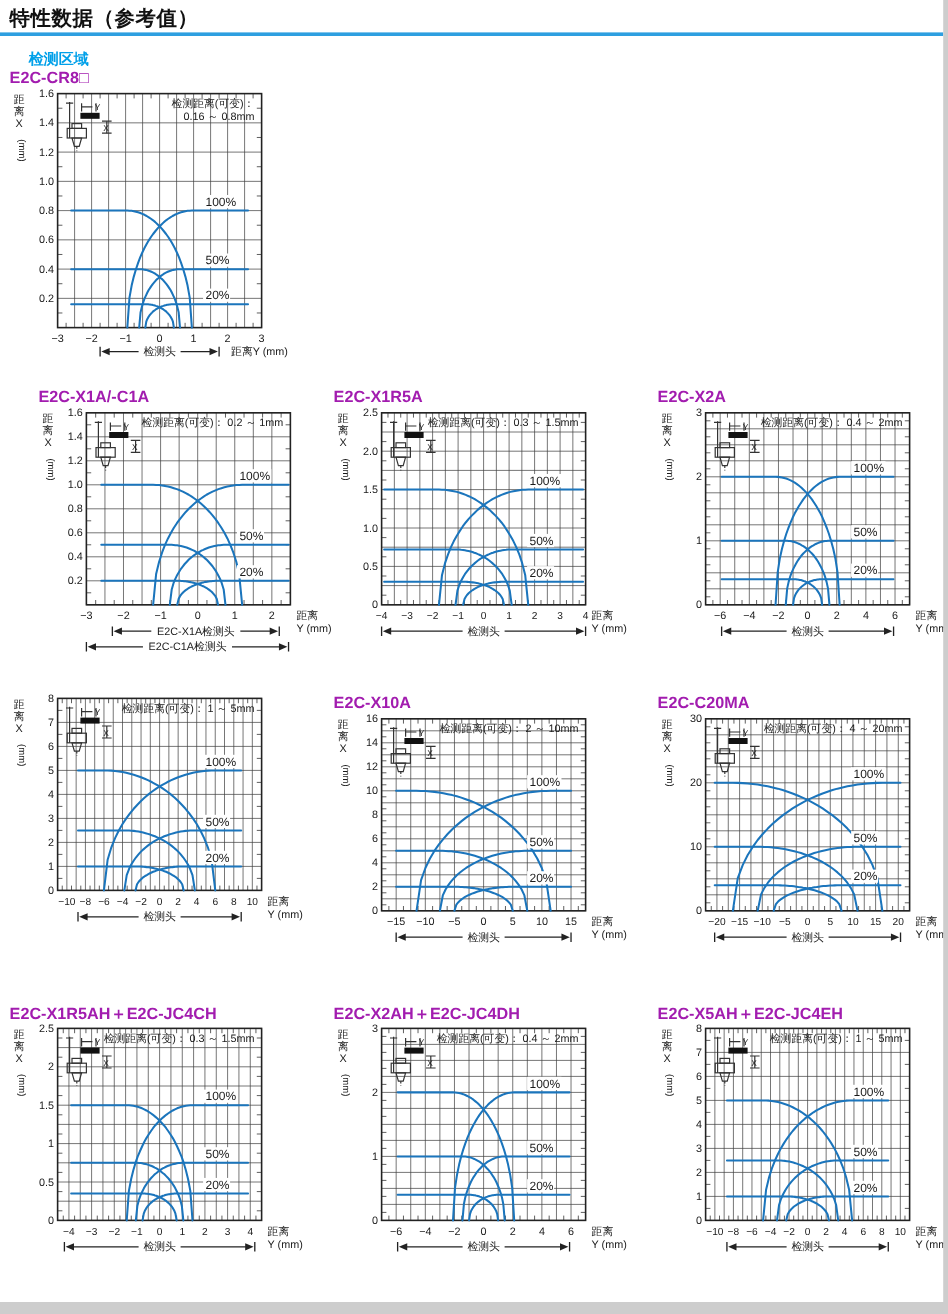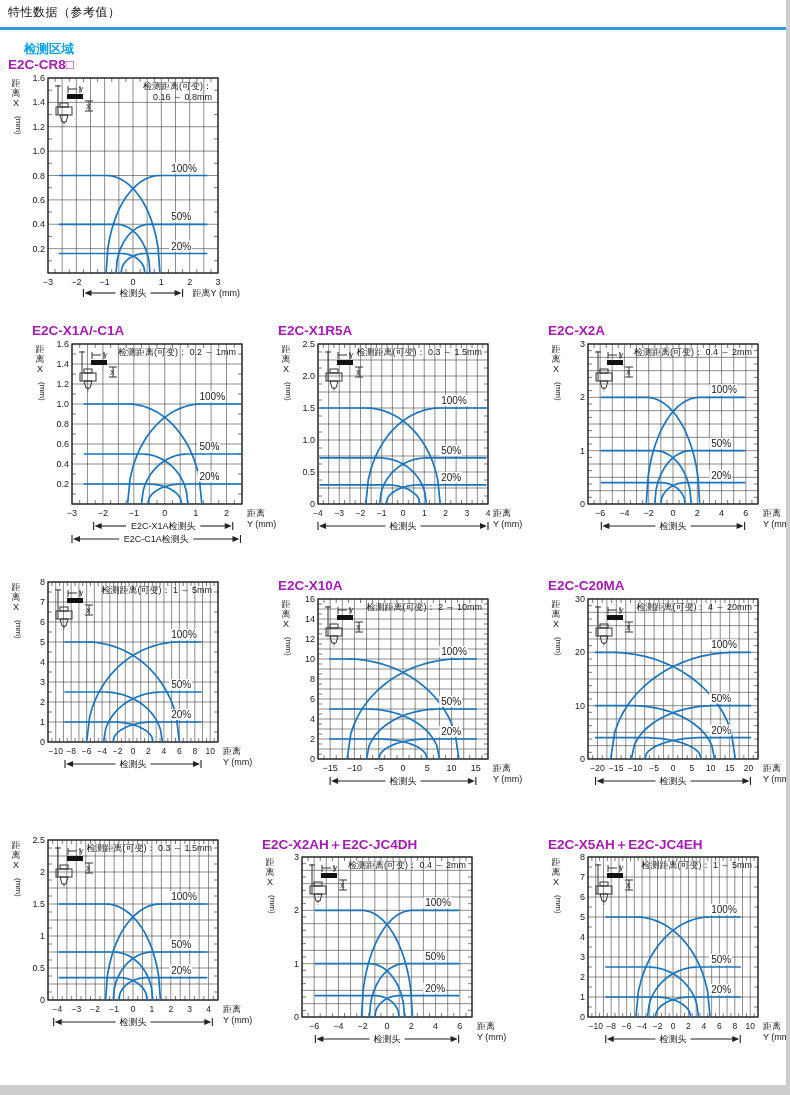--- a/index.html
+++ b/index.html
@@ -3,21 +3,21 @@
 <meta charset="utf-8">
 <style>
   * { margin:0; padding:0; box-sizing:border-box; }
   html,body { background:#cdcdcd; }
   body { font-family:"Liberation Sans", sans-serif; }
   #page {
     position:relative; width:786px; height:1085px; background:#fff;
     overflow:hidden;
   }
   #doc-title {
-    position:absolute; left:8px; top:4px; font-size:12px; font-weight:normal;
+    position:absolute; left:8px; top:4px; font-size:17px; font-weight:bold;
     color:#111; letter-spacing:0.5px;
   }
   #title-rule {
     position:absolute; left:0; top:27px; width:786px; height:3px; background:#2d9fe0;
   }
   #section-heading {
     position:absolute; left:24px; top:41px; font-size:12.5px; font-weight:bold; color:#00a0e9;
   }
   .chart-block { position:absolute; width:252px; }
   .chart-title { font-size:13.5px; font-weight:bold; color:#a21caf; height:17px; white-space:nowrap; }
@@ -1176,20 +1176,21 @@
             <line x1="202.44444444444446" y1="182" x2="202.44444444444446" y2="190" stroke="#222" stroke-width="1.1"></line>
             <line x1="54.55555555555556" y1="186" x2="107.5" y2="186" stroke="#222" stroke-width="1.1"></line>
             <line x1="142.5" y1="186" x2="195.44444444444446" y2="186" stroke="#222" stroke-width="1.1"></line>
             <polygon points="48.55555555555556,186 55.55555555555556,183 55.55555555555556,189" fill="#222"></polygon>
             <polygon points="201.44444444444446,186 194.44444444444446,183 194.44444444444446,189" fill="#222"></polygon>
             <text x="125" y="189" font-size="9" text-anchor="middle">检测头</text>
           </g>
         </svg>
       </div>
       <div class="chart-block" style="left: 8px; top: 836px;">
+        <div class="chart-title">E2C-X1R5AH＋E2C-JC4CH</div>
         <svg width="252" height="234" viewBox="0 0 252 234">
           <g stroke="#404040" stroke-width="0.6">
             <line x1="40" y1="4" x2="40" y2="164"></line>
             <line x1="49.44444444444444" y1="4" x2="49.44444444444444" y2="164"></line>
             <line x1="58.888888888888886" y1="4" x2="58.888888888888886" y2="164"></line>
             <line x1="68.33333333333333" y1="4" x2="68.33333333333333" y2="164"></line>
             <line x1="77.77777777777777" y1="4" x2="77.77777777777777" y2="164"></line>
             <line x1="87.22222222222223" y1="4" x2="87.22222222222223" y2="164"></line>
             <line x1="96.66666666666666" y1="4" x2="96.66666666666666" y2="164"></line>
             <line x1="106.11111111111111" y1="4" x2="106.11111111111111" y2="164"></line>
@@ -1344,21 +1345,21 @@
             <line x1="45.666666666666664" y1="182" x2="45.666666666666664" y2="190" stroke="#222" stroke-width="1.1"></line>
             <line x1="204.33333333333331" y1="182" x2="204.33333333333331" y2="190" stroke="#222" stroke-width="1.1"></line>
             <line x1="52.666666666666664" y1="186" x2="107.49999999999999" y2="186" stroke="#222" stroke-width="1.1"></line>
             <line x1="142.5" y1="186" x2="197.33333333333331" y2="186" stroke="#222" stroke-width="1.1"></line>
             <polygon points="46.666666666666664,186 53.666666666666664,183 53.666666666666664,189" fill="#222"></polygon>
             <polygon points="203.33333333333331,186 196.33333333333331,183 196.33333333333331,189" fill="#222"></polygon>
             <text x="124.99999999999999" y="189" font-size="9" text-anchor="middle">检测头</text>
           </g>
         </svg>
       </div>
-      <div class="chart-block" style="left: 262px; top: 836px;">
+      <div class="chart-block" style="left: 278px; top: 836px;">
         <div class="chart-title">E2C-X2AH＋E2C-JC4DH</div>
         <svg width="252" height="234" viewBox="0 0 252 234">
           <g stroke="#404040" stroke-width="0.6">
             <line x1="40" y1="4" x2="40" y2="164"></line>
             <line x1="52.14285714285714" y1="4" x2="52.14285714285714" y2="164"></line>
             <line x1="64.28571428571428" y1="4" x2="64.28571428571428" y2="164"></line>
             <line x1="76.42857142857142" y1="4" x2="76.42857142857142" y2="164"></line>
             <line x1="88.57142857142857" y1="4" x2="88.57142857142857" y2="164"></line>
             <line x1="100.71428571428572" y1="4" x2="100.71428571428572" y2="164"></line>
             <line x1="112.85714285714285" y1="4" x2="112.85714285714285" y2="164"></line>

